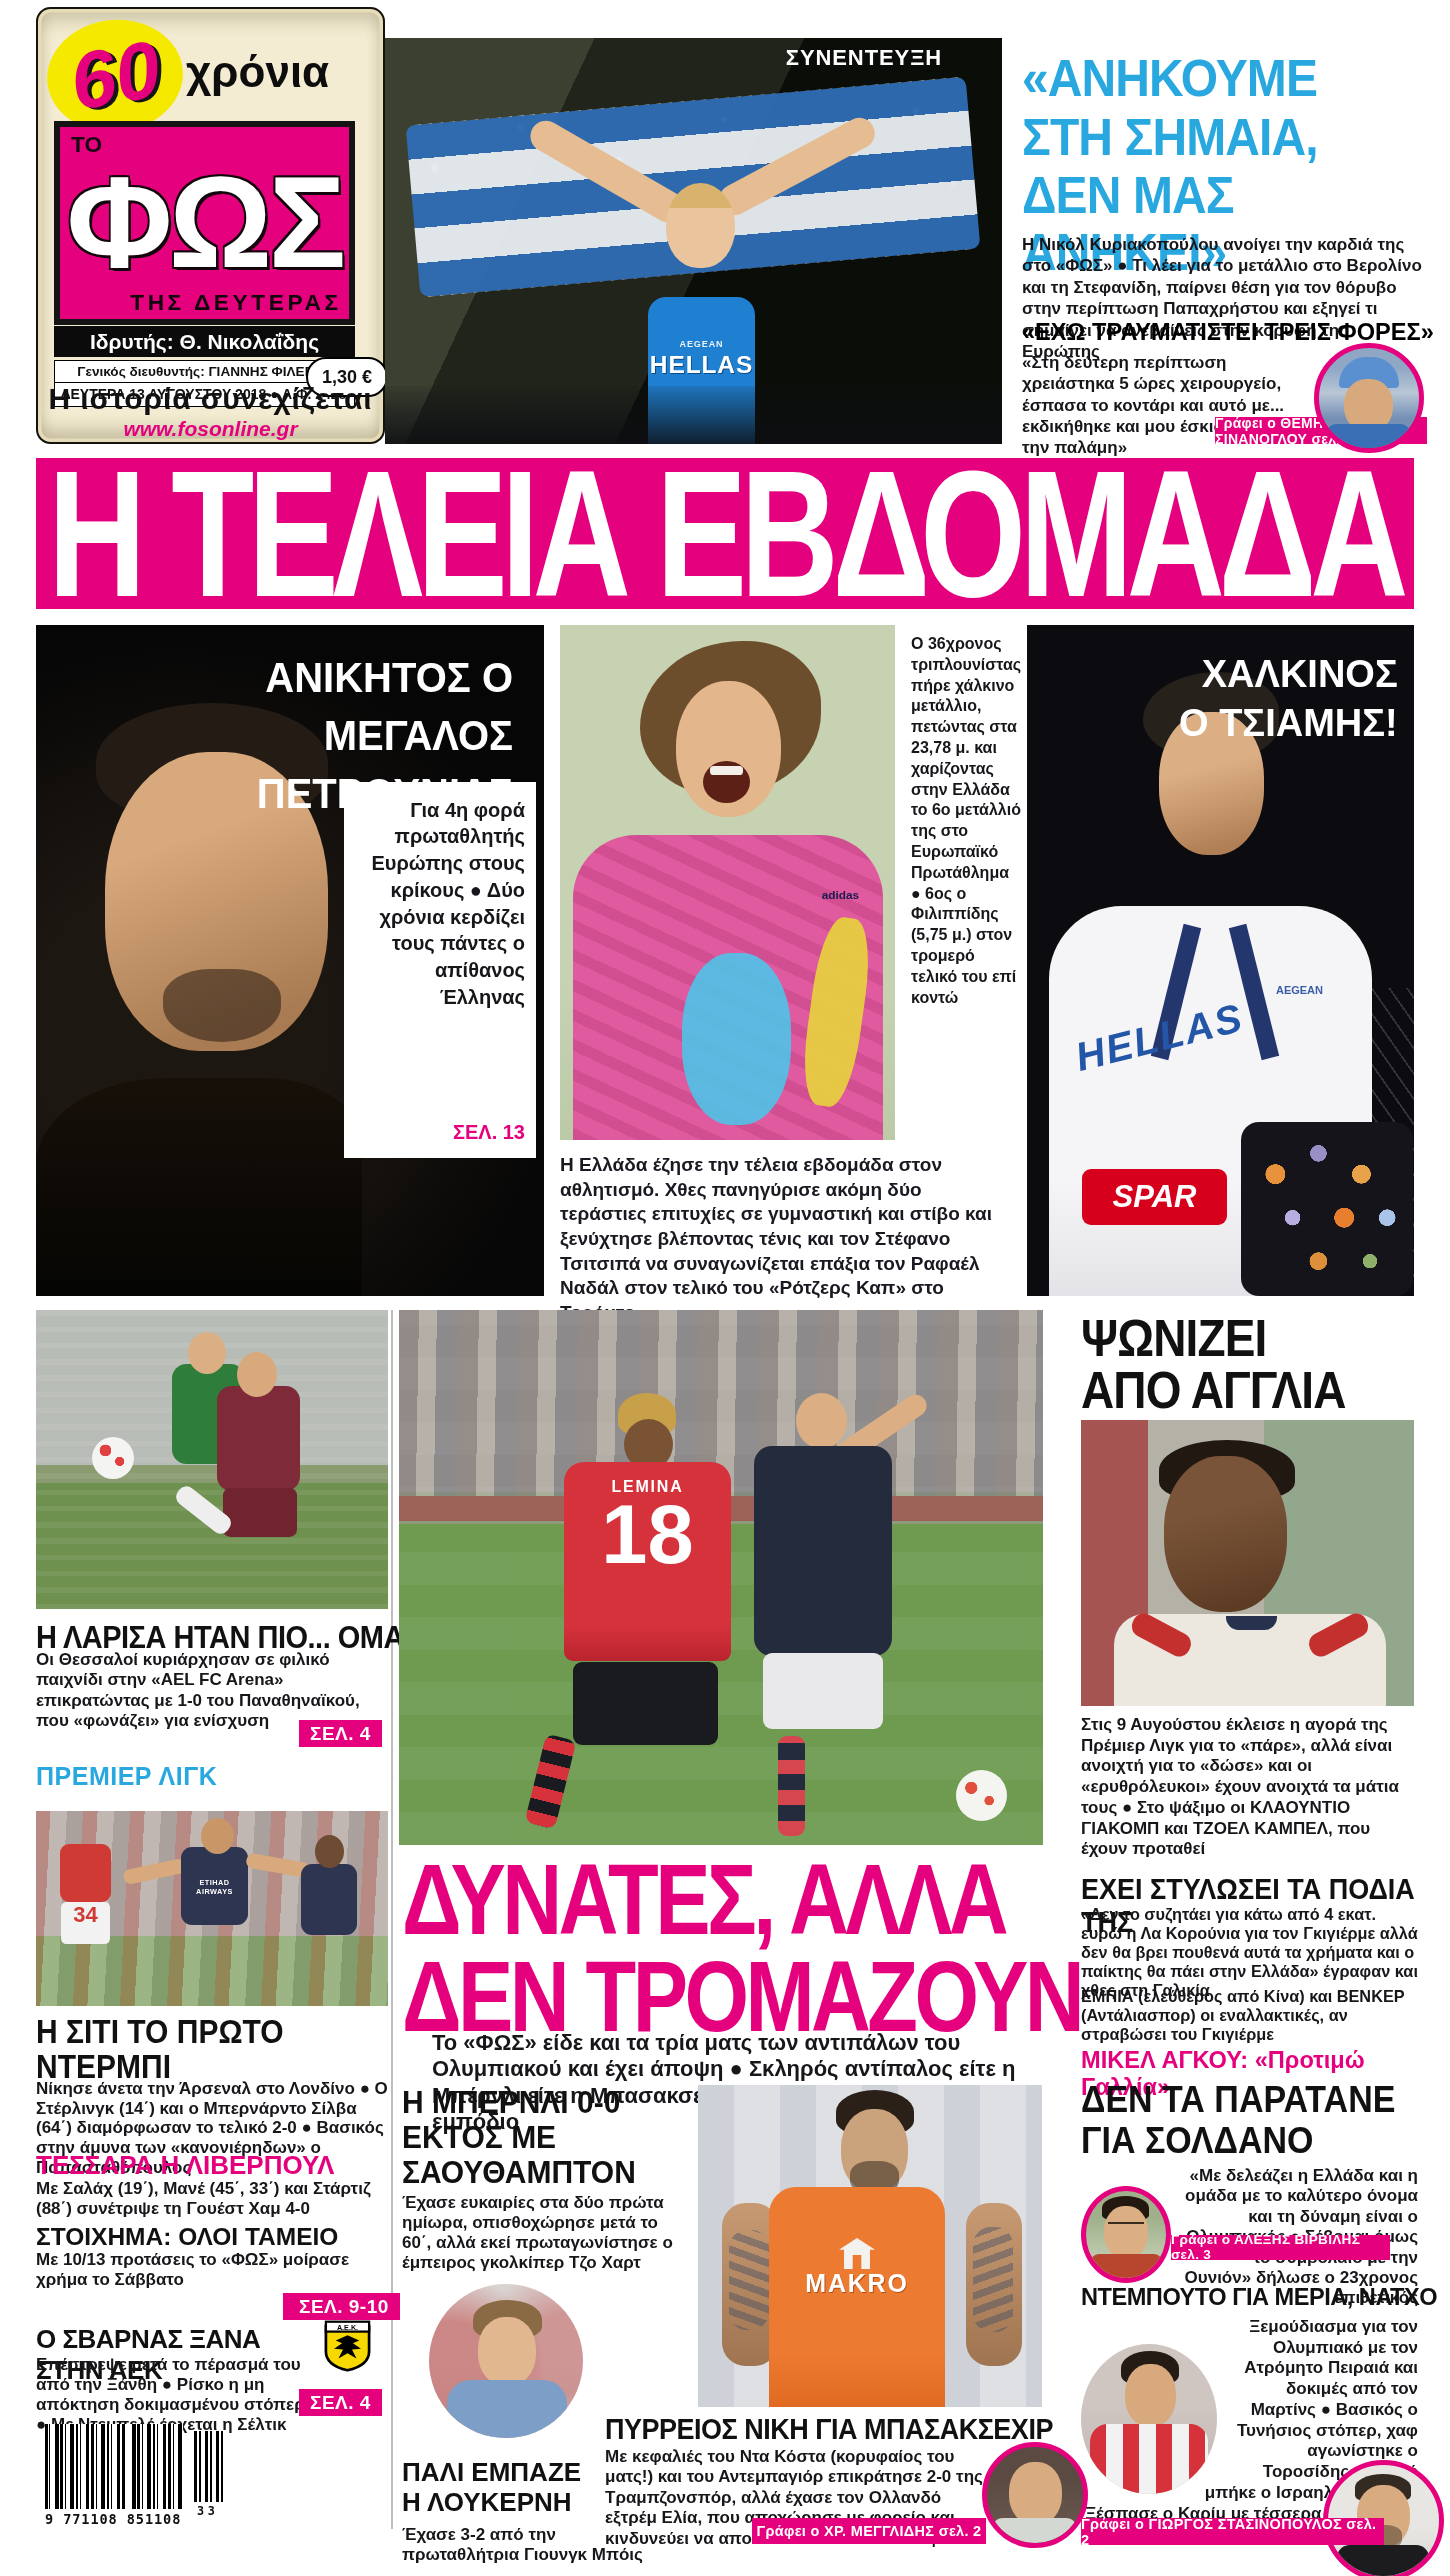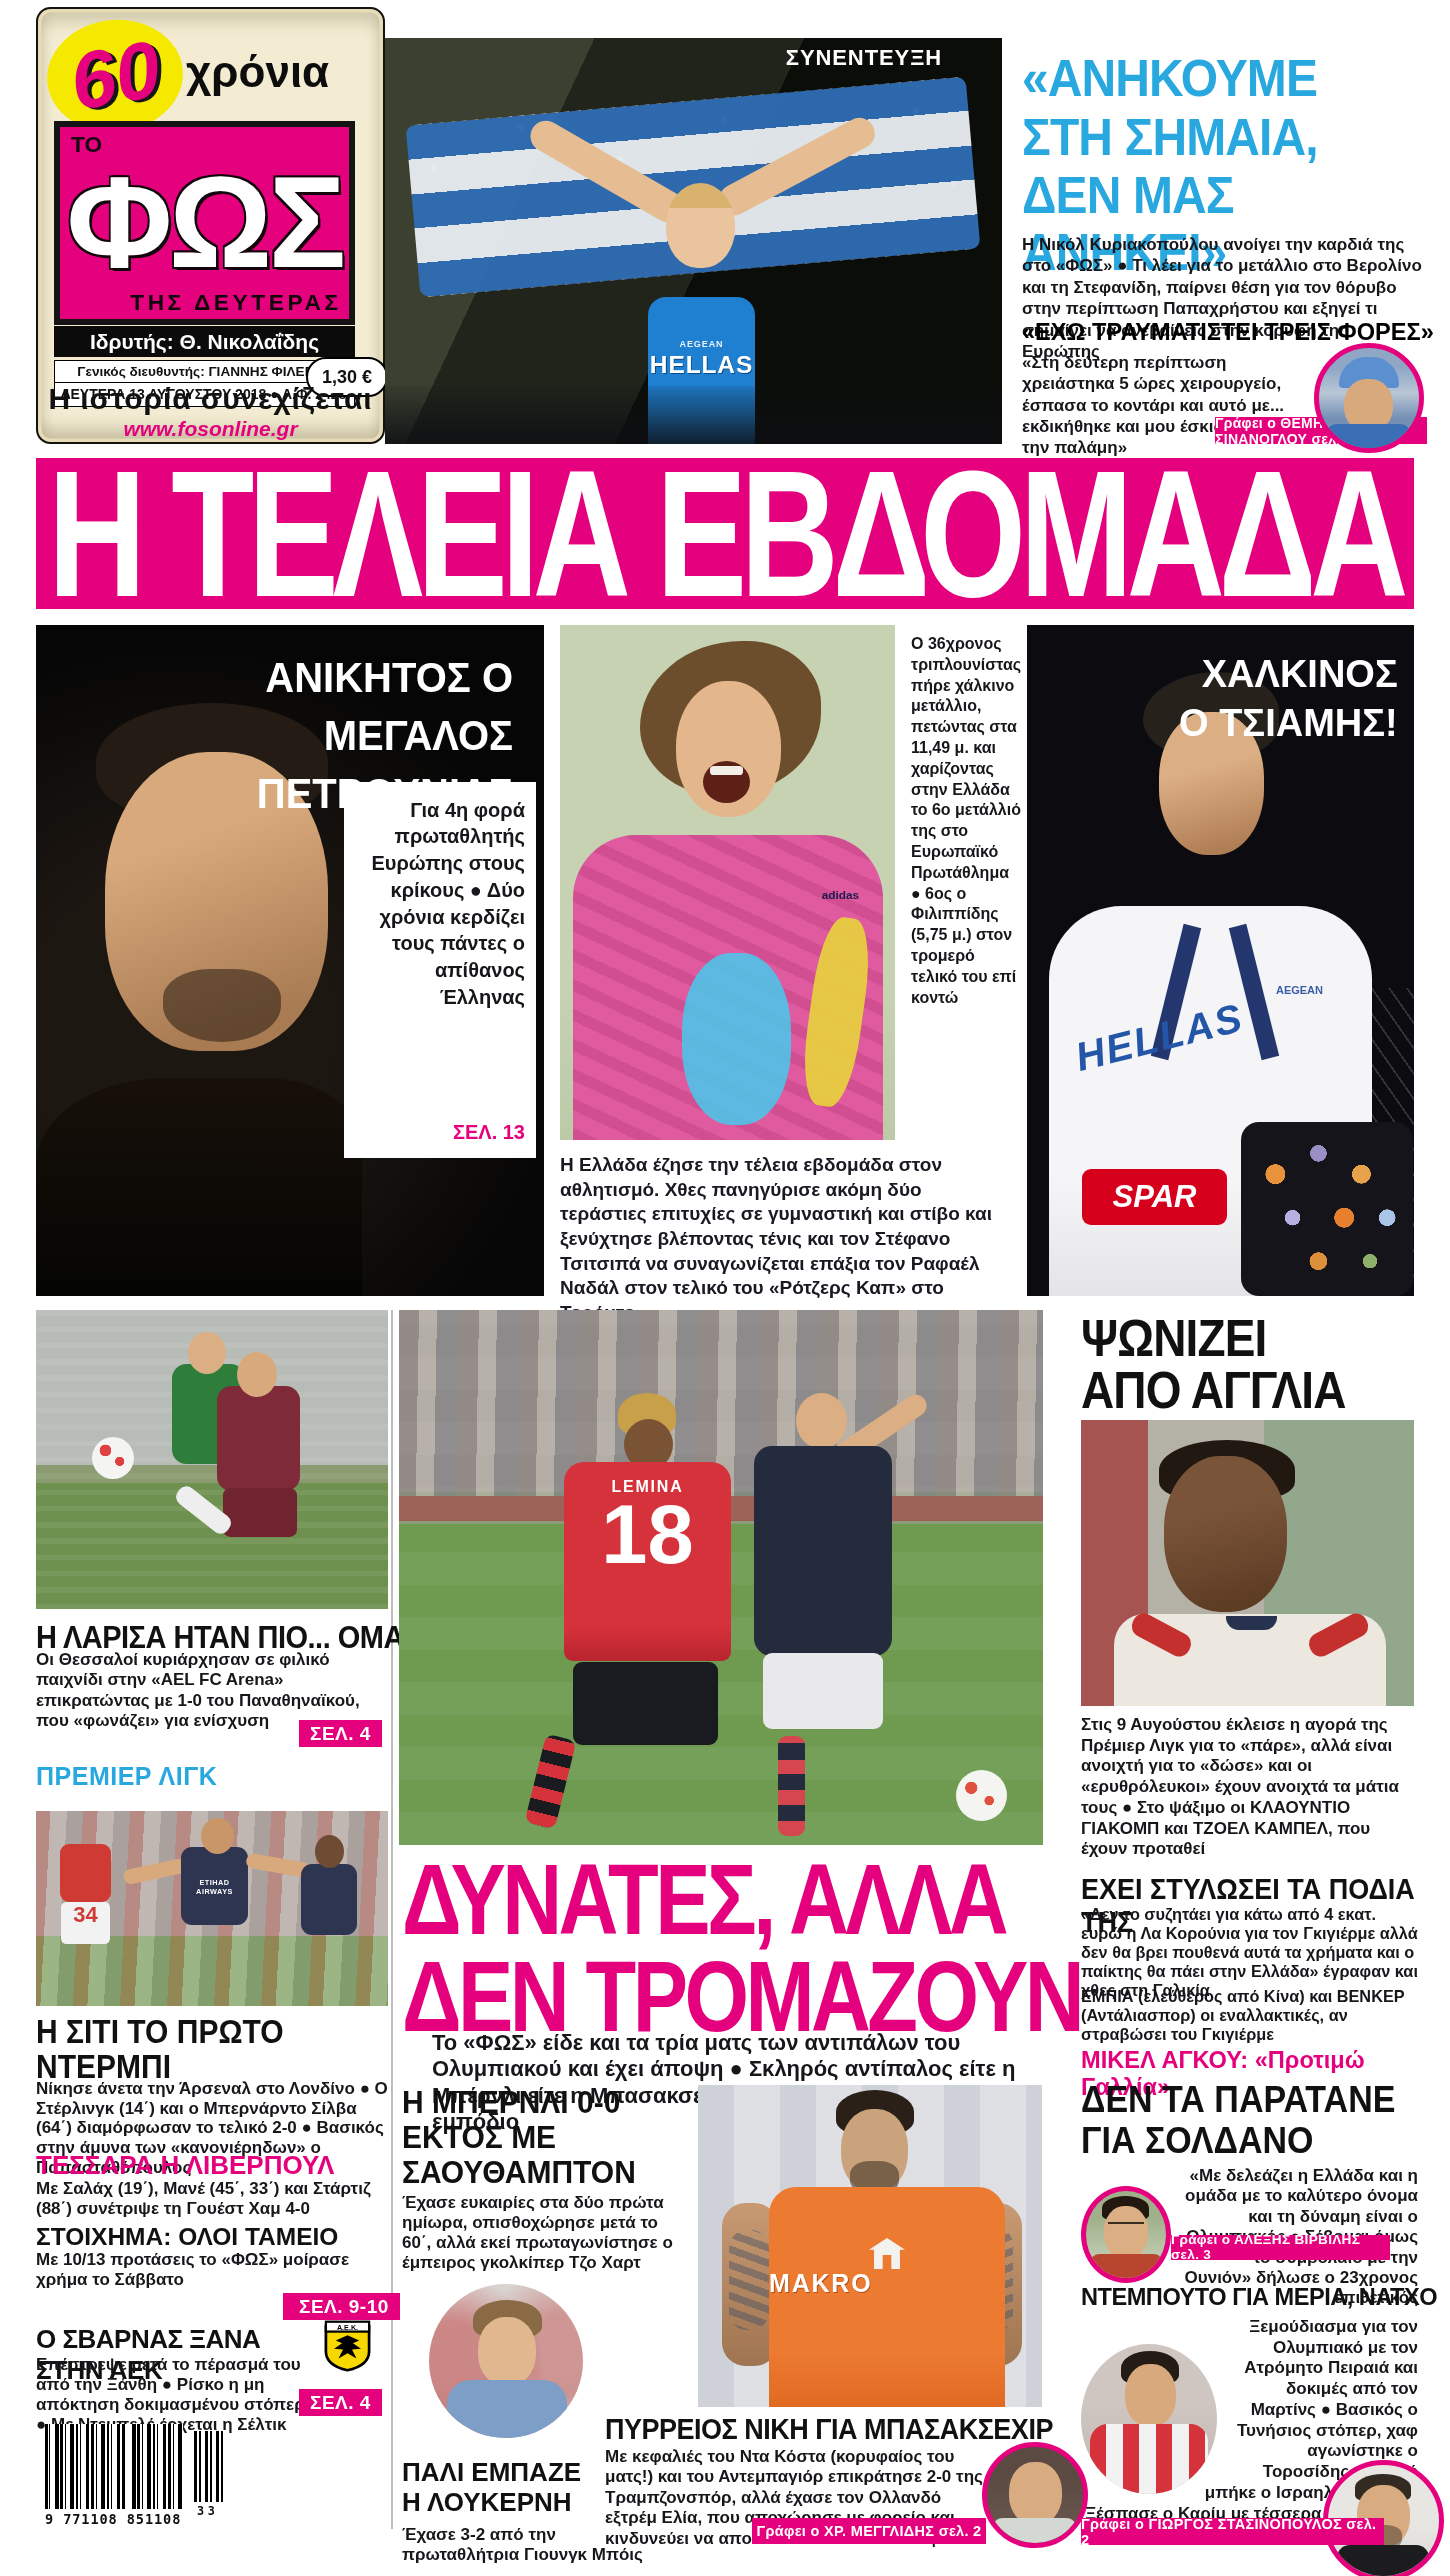--- a/index.html
+++ b/index.html
@@ -115,21 +115,21 @@
     </div>
     <div class="figpart" style="left:12.7px;top:210px;width:310px;height:305px;border-radius:63px 63px 0 0;
                 background:repeating-linear-gradient(25deg,rgba(150,25,90,.18) 0 11px,rgba(0,0,0,0) 11px 27px),#df5a9e;">
       <div style="position:absolute;left:109px;top:118px;width:109px;height:172px;background:#4fc3e8;border-radius:45%;opacity:.9;"></div>
       <div style="position:absolute;left:237px;top:82px;width:53px;height:190px;background:#e8d43c;border-radius:40%;transform:rotate(8deg);opacity:.9;"></div>
       <div class="b" style="position:absolute;right:23.6px;top:53px;font-size:11.8px;color:#1c1a4e;">adidas</div>
     </div>
   </div>
   <div class="abs body-txt" style="left:560px;top:1153px;width:440px;font-size:19px;line-height:1.3;color:#191922;">Η Ελλάδα έζησε την τέλεια εβδομάδα στον αθλητισμό. Χθες πανηγύρισε ακόμη δύο τεράστιες επιτυχίες σε γυμναστική και στίβο και ξενύχτησε βλέποντας τένις και τον Στέφανο Τσιτσιπά να συναγωνίζεται επάξια τον Ραφαέλ Ναδάλ στον τελικό του «Ρότζερς Καπ» στο Τορόντο</div>
 
-  <div class="abs body-txt" style="left:911px;top:634px;width:112px;font-size:16px;line-height:1.3;">Ο 36χρονος τριπλουνίστας πήρε χάλκινο μετάλλιο, πετώντας στα 11,49 μ. και χαρίζοντας στην Ελλάδα το 6ο μετάλλιό της στο Ευρωπαϊκό Πρωτάθλημα ● 6ος ο Φιλιππίδης (5,75 μ.) στον τρομερό τελικό του επί κοντώ</div>
+  <div class="abs body-txt" style="left:911px;top:634px;width:112px;font-size:16px;line-height:1.3;">Ο 36χρονος τριπλουνίστας πήρε χάλκινο μετάλλιο, πετώντας στα 23,78 μ. και χαρίζοντας στην Ελλάδα το 6ο μετάλλιό της στο Ευρωπαϊκό Πρωτάθλημα ● 6ος ο Φιλιππίδης (5,75 μ.) στον τρομερό τελικό του επί κοντώ</div>
 
   <div class="photo" style="left:1027px;top:625px;width:387px;height:671px;background:#0c0c10;">
     <div class="figpart" style="left:181px;top:363px;width:208px;height:299px;background:repeating-linear-gradient(55deg,rgba(150,150,160,.28) 0 1.8px,transparent 1.8px 14.5px);"></div>
     <div class="figpart" style="left:116px;top:47px;width:136px;height:87px;background:#27211b;border-radius:55% 45% 40% 45%;"></div>
     <div class="figpart" style="left:132px;top:87px;width:105px;height:143px;background:linear-gradient(165deg,#dcae84 40%,#b07e55 90%);border-radius:46%;"></div>
     <div class="figpart" style="left:22px;top:281px;width:323px;height:390px;border-radius:73px 73px 0 0;background:linear-gradient(180deg,#f5f5f7 0 70%,#e4e4e8);">
       <div style="position:absolute;left:118px;top:18px;width:18px;height:136px;background:#24366e;transform:rotate(14deg);"></div>
       <div style="position:absolute;left:196px;top:18px;width:18px;height:136px;background:#24366e;transform:rotate(-14deg);"></div>
       <div class="b" style="position:absolute;right:49px;top:78px;font-size:11px;color:#3a5da8;">AEGEAN</div>
       <div class="b" style="position:absolute;left:25px;top:109px;font-size:40px;font-style:italic;color:#2456a8;transform:rotate(-14deg);letter-spacing:1.8px;">HELLAS</div>
@@ -265,21 +265,21 @@
          repeating-linear-gradient(90deg,rgba(160,170,190,.18) 0 36px,rgba(255,255,255,.15) 36px 82px),#d9dade;">
     <div class="figpart" style="left:138px;top:5.4px;width:78px;height:44px;background:#2a2018;border-radius:50% 50% 30% 30%;"></div>
     <div class="figpart" style="left:143px;top:23.6px;width:67px;height:83px;background:#caa37c;border-radius:46%;"></div>
     <div class="figpart" style="left:152px;top:76px;width:49px;height:33px;background:rgba(40,30,22,.5);border-radius:40%;"></div>
     <div class="figpart" style="left:23.6px;top:118px;width:56px;height:163px;background:linear-gradient(180deg,#c79a73,#9f7450);border-radius:23.6px;">
       <div style="position:absolute;left:7.3px;top:27px;width:40px;height:100px;background:repeating-linear-gradient(20deg,rgba(70,80,100,.45) 0 7.3px,transparent 7.3px 14.5px);border-radius:18px;"></div>
     </div>
     <div class="figpart" style="left:268px;top:118px;width:56px;height:163px;background:linear-gradient(180deg,#c79a73,#9f7450);border-radius:23.6px;">
       <div style="position:absolute;left:7.3px;top:23.6px;width:40px;height:105px;background:repeating-linear-gradient(-20deg,rgba(70,80,100,.45) 0 7.3px,transparent 7.3px 14.5px);border-radius:18px;"></div>
     </div>
-    <div class="figpart" style="left:71px;top:102px;width:236px;height:220px;border-radius:27px 27px 0 0;background:linear-gradient(180deg,#ed7a31 0 75%,#e06a22);">
+    <div class="figpart" style="left:71px;top:102px;width:176px;height:220px;border-radius:27px 27px 0 0;background:linear-gradient(180deg,#ed7a31 0 75%,#e06a22);text-align:center;">
       <div style="width:36px;height:31px;margin:51px auto 0;background:#f4f2ee;clip-path:polygon(50% 0,100% 38%,86% 38%,86% 100%,62% 100%,62% 55%,38% 55%,38% 100%,14% 100%,14% 38%,0 38%);"></div>
       <div class="b white" style="font-size:25px;letter-spacing:1.8px;text-shadow:0.9px 0.9px 0 #b24e12;">MAKRO</div>
     </div>
   </div>
   <div class="abs b scaley" style="left:605px;top:2413px;font-size:27px;transform:scale(1,1.1);letter-spacing:-0.5px;">ΠΥΡΡΕΙΟΣ ΝΙΚΗ ΓΙΑ ΜΠΑΣΑΚΣΕΧΙΡ</div>
   <div class="abs body-txt" style="left:605px;top:2447px;width:381px;font-size:17px;line-height:1.2;">Με κεφαλιές του Ντα Κόστα (κορυφαίος του ματς!) και του Αντεμπαγιόρ επικράτησε 2-0 της Τραμπζονσπόρ, αλλά έχασε τον Ολλανδό εξτρέμ Ελία, που αποχώρησε με φορείο και κινδυνεύει να απουσιάσει από τα πλέι οφ</div>
   <div class="bybar" style="left:752px;top:2518px;width:234px;height:26px;font-size:14.5px;">
     <span>Γράφει ο ΧΡ. ΜΕΓΓΛΙΔΗΣ σελ. 2</span>
   </div>
   <div class="circ ring" style="left:982px;top:2442px;width:96px;height:96px;background:linear-gradient(180deg,#5a4a42 0 30%,#6b5a50);">

